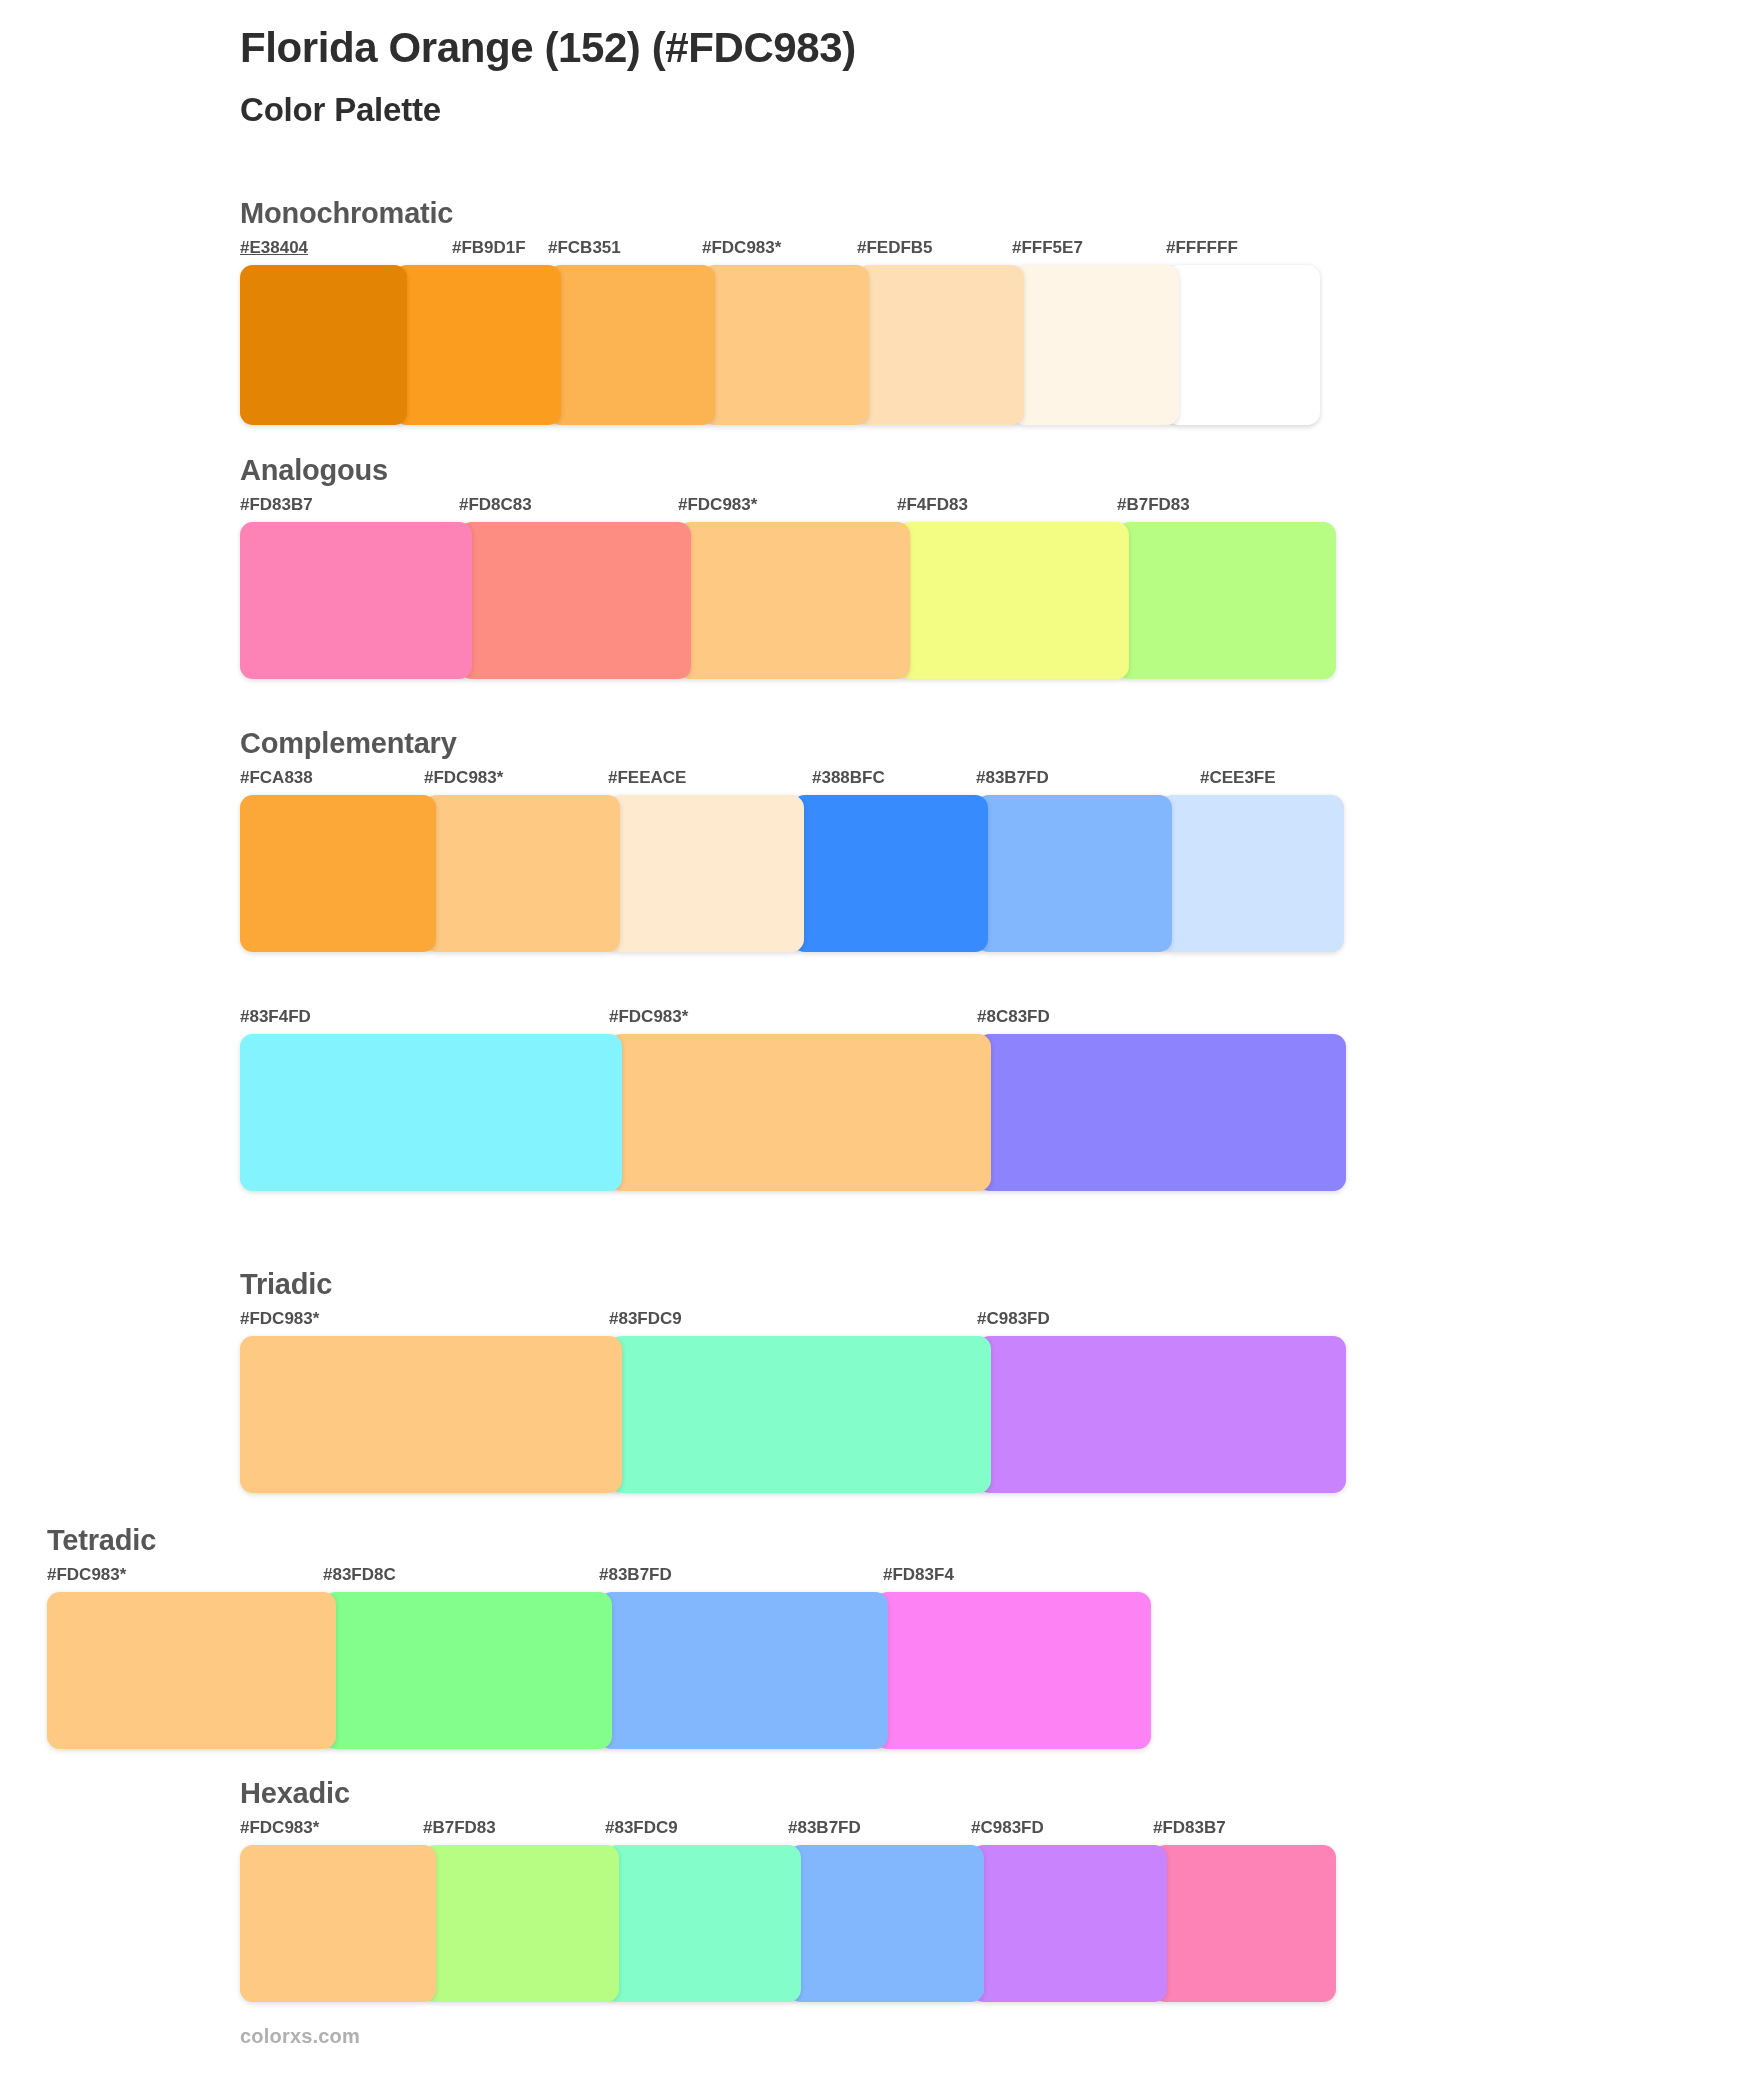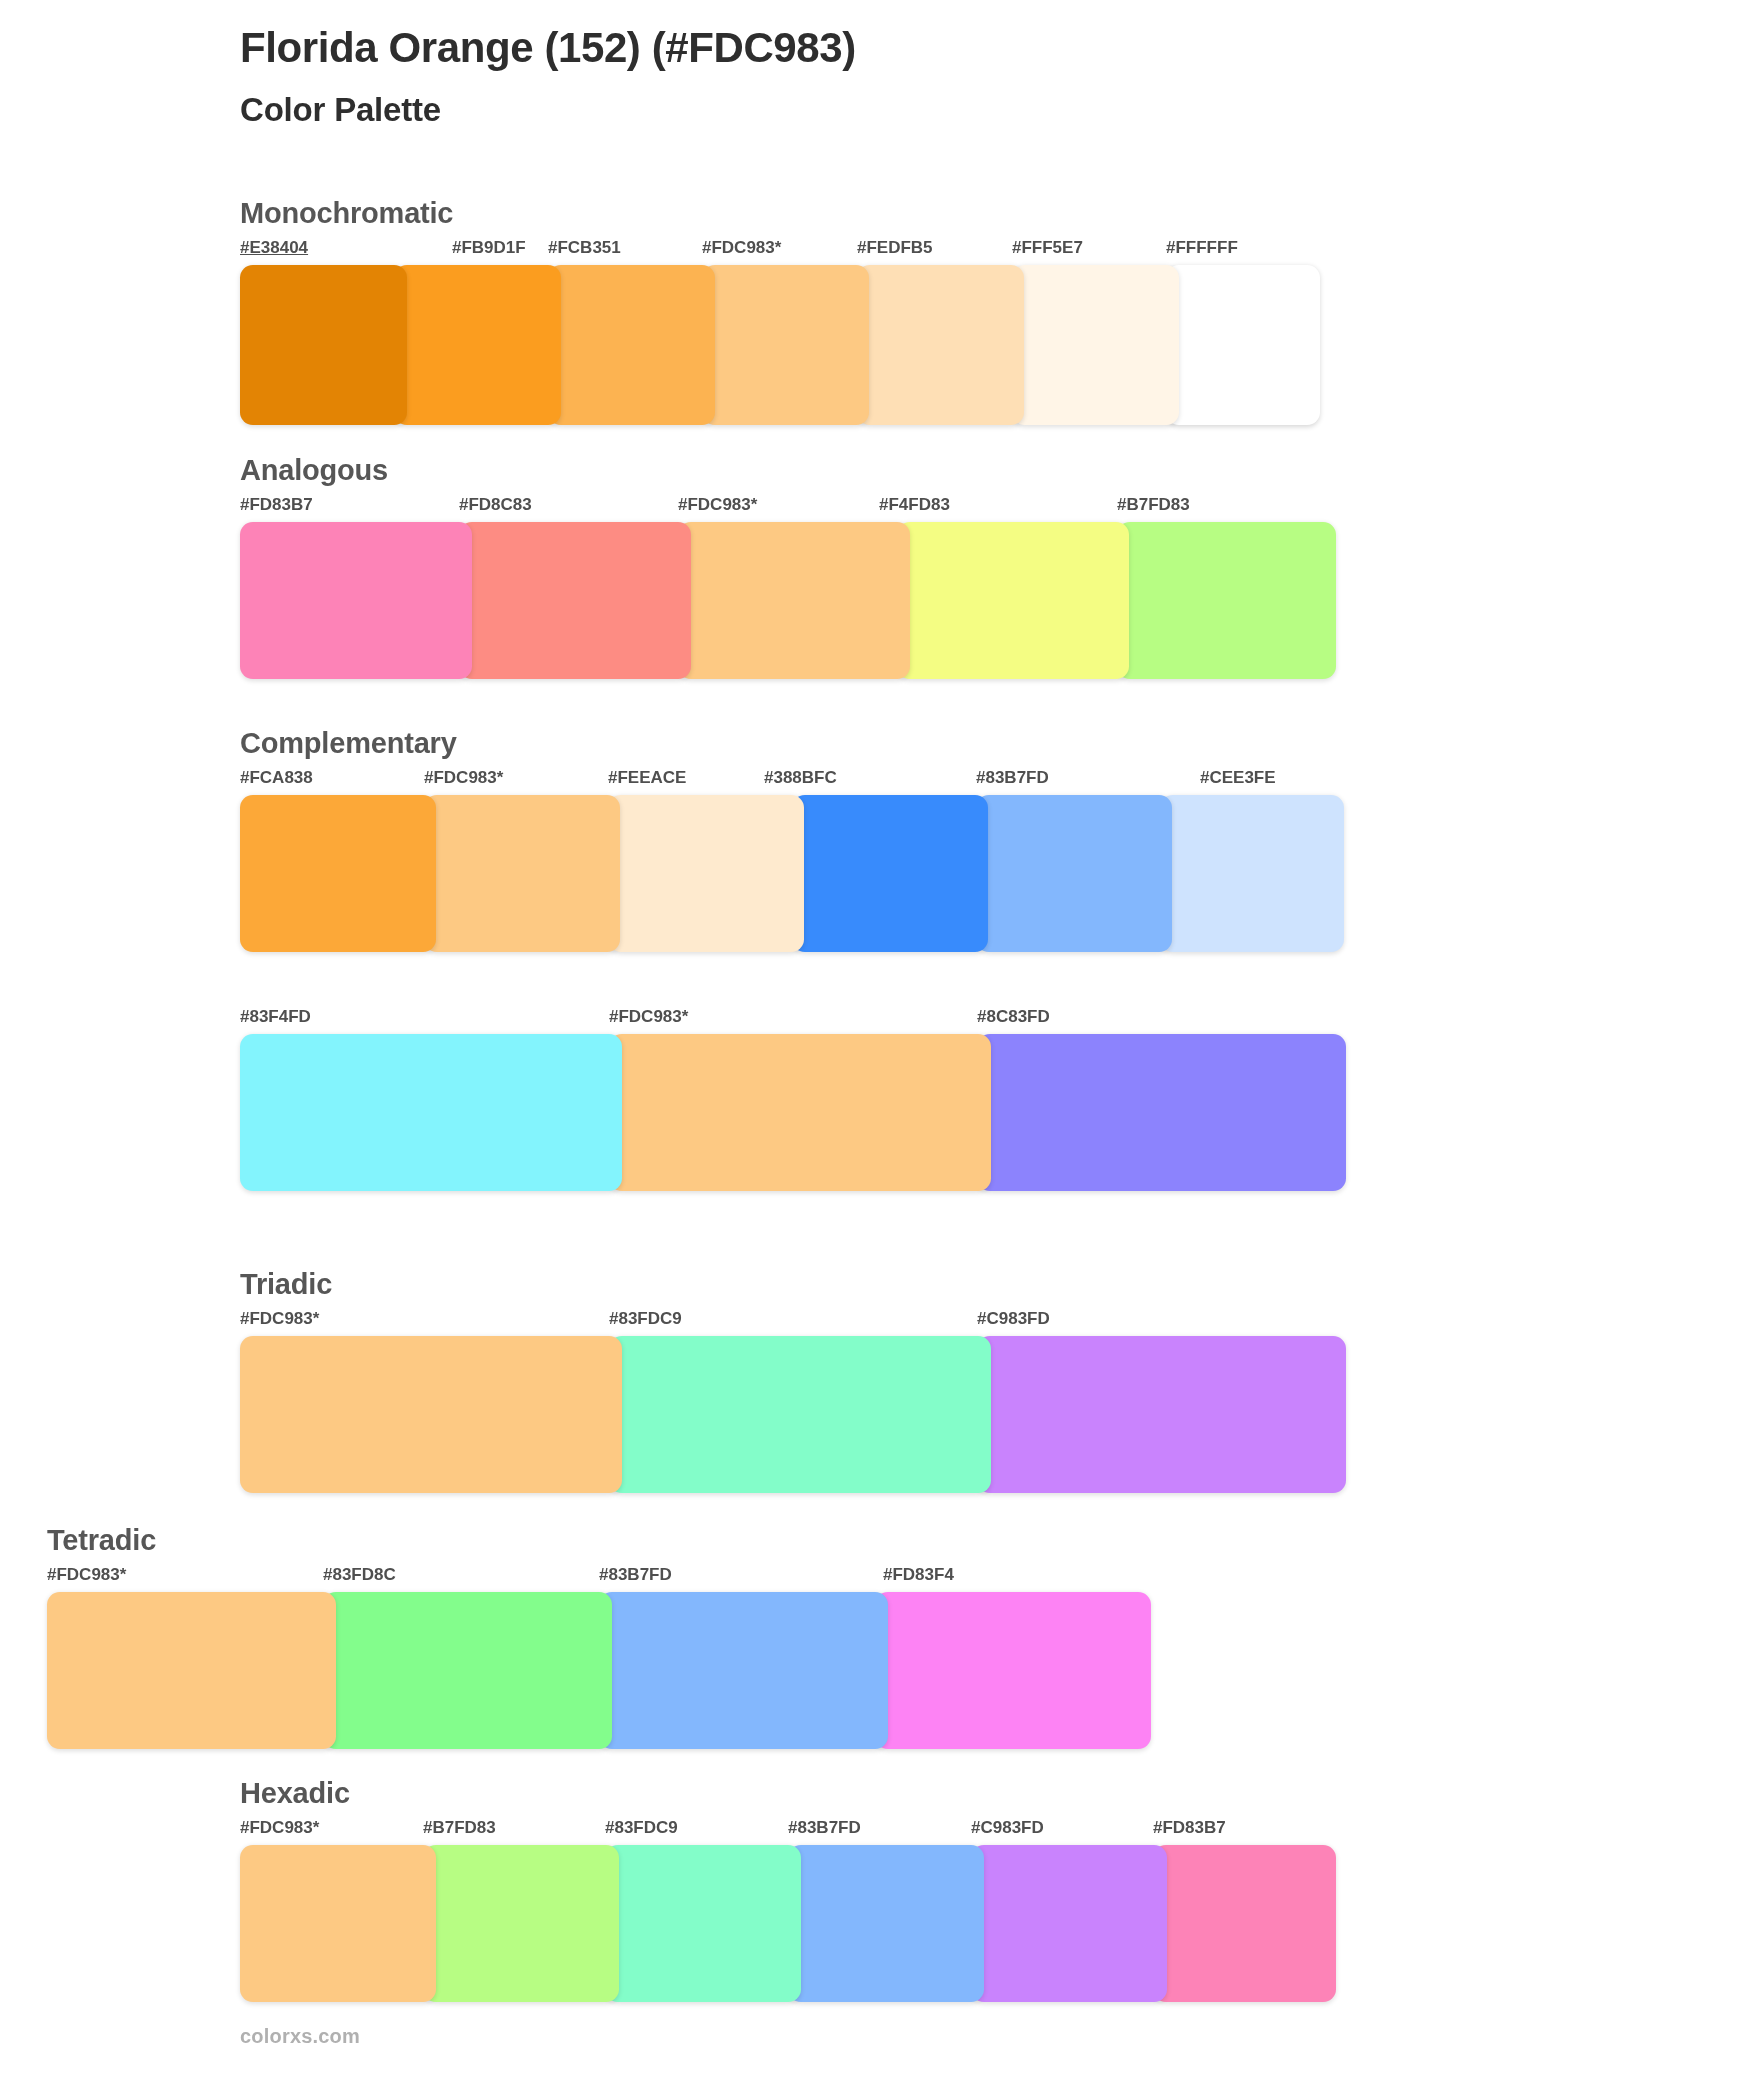--- a/index.html
+++ b/index.html
@@ -135,40 +135,40 @@
           </div>
         </div>
       </div>
       <div class="section" style="position: absolute; left: 0px; top: 455px;">
         <div class="section-title">Analogous</div>
         <div class="swatch-block">
           <div class="labels-row">
             <div class="swatch-label" style="left: 0px;">#FD83B7</div>
             <div class="swatch-label" style="left: 219px;">#FD8C83</div>
             <div class="swatch-label" style="left: 438px;">#FDC983*</div>
-            <div class="swatch-label" style="left: 639px; text-align: right;">#F4FD83</div>
+            <div class="swatch-label" style="left: 657px; text-align: right;">#F4FD83</div>
             <div class="swatch-label" style="left: 877px;">#B7FD83</div>
           </div>
           <div class="swatches-row" style="height: 157px; width: 1096px;">
             <div class="swatch" style="left: 0px; width: 232px; height: 157px; background: rgb(253, 131, 183); z-index: 5;"></div>
             <div class="swatch" style="left: 219px; width: 232px; height: 157px; background: rgb(253, 140, 131); z-index: 4;"></div>
             <div class="swatch" style="left: 438px; width: 232px; height: 157px; background: rgb(253, 201, 131); z-index: 3;"></div>
             <div class="swatch" style="left: 657px; width: 232px; height: 157px; background: rgb(244, 253, 131); z-index: 2;"></div>
             <div class="swatch" style="left: 877px; width: 219px; height: 157px; background: rgb(183, 253, 131); z-index: 1;"></div>
           </div>
         </div>
       </div>
       <div class="section" style="position: absolute; left: 0px; top: 728px;">
         <div class="section-title">Complementary</div>
         <div class="swatch-block">
           <div class="labels-row">
             <div class="swatch-label" style="left: 0px;">#FCA838</div>
             <div class="swatch-label" style="left: 184px;">#FDC983*</div>
             <div class="swatch-label" style="left: 368px;">#FEEACE</div>
-            <div class="swatch-label" style="left: 524px;">#388BFC</div>
+            <div class="swatch-label" style="left: 572px;">#388BFC</div>
             <div class="swatch-label" style="left: 736px;">#83B7FD</div>
             <div class="swatch-label" style="left: 960px;">#CEE3FE</div>
           </div>
           <div class="swatches-row" style="height: 157px; width: 1104px;">
             <div class="swatch" style="left: 0px; width: 196px; height: 157px; background: rgb(252, 168, 56); z-index: 6;"></div>
             <div class="swatch" style="left: 184px; width: 196px; height: 157px; background: rgb(253, 201, 131); z-index: 5;"></div>
             <div class="swatch" style="left: 368px; width: 196px; height: 157px; background: rgb(254, 234, 206); z-index: 4;"></div>
             <div class="swatch" style="left: 552px; width: 196px; height: 157px; background: rgb(56, 139, 252); z-index: 3;"></div>
             <div class="swatch" style="left: 736px; width: 196px; height: 157px; background: rgb(131, 183, 253); z-index: 2;"></div>
             <div class="swatch" style="left: 920px; width: 184px; height: 157px; background: rgb(206, 227, 254); z-index: 1;"></div>

